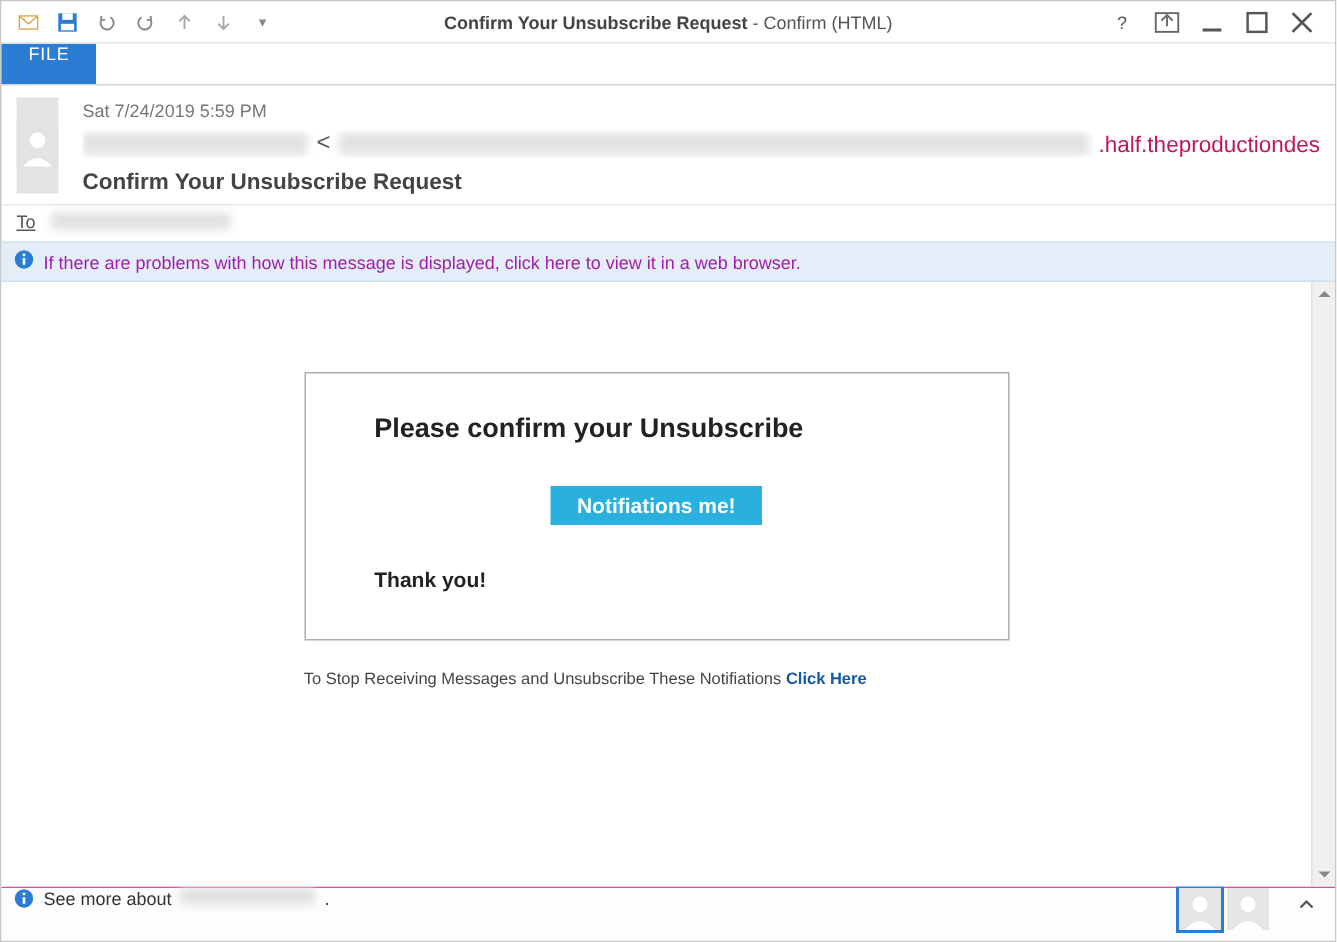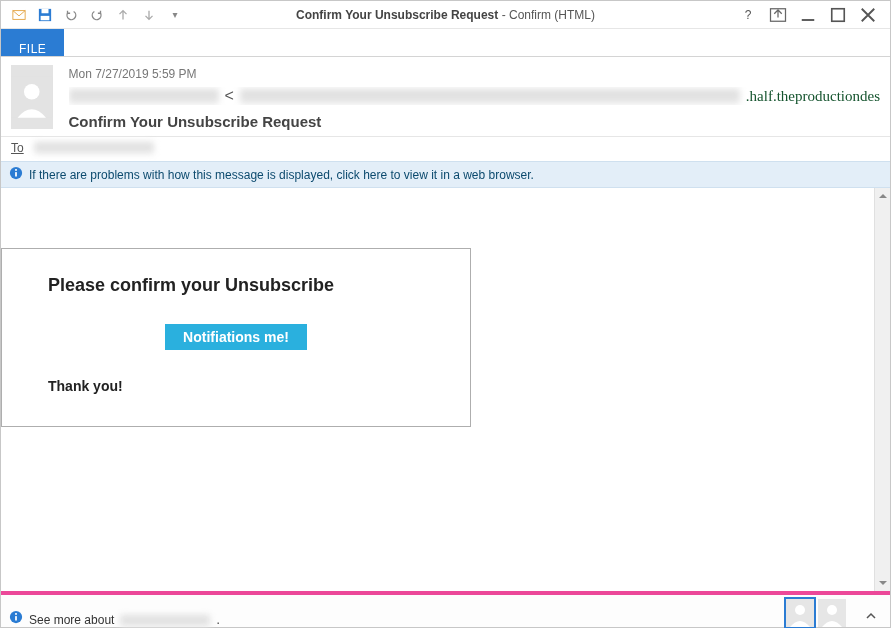--- a/index.html
+++ b/index.html
@@ -50,21 +50,21 @@
   }
   .ribbon-tabs {
     height: 28px;
     display: flex; align-items: stretch;
     border-bottom: 1px solid #d4d4d4;
     background: #fff;
   }
   .tab-file {
     background: #2b7cd3; color: #fff;
     padding: 0 18px;
-    display: flex; align-items: flex-end;
+    display: flex; align-items: flex-start;
     font-size: 12px; letter-spacing: 0.5px;
   }
   .tab {
     padding: 0 16px;
     display: flex; align-items: center;
     color: #444; letter-spacing: 0.5px;
   }
   .header {
     padding: 8px 10px 6px 10px;
     display: flex; gap: 16px;
@@ -82,35 +82,35 @@
     display: flex; align-items: center; gap: 6px;
     white-space: nowrap; overflow: hidden;
   }
   .redact {
     display: inline-block;
     border-radius: 2px;
     filter: blur(3px);
     background: linear-gradient(#ddd,#e8e8e8);
   }
   .hdr-from .angle { color: #555; font-size: 16px; }
-  .hdr-from .domain { color: #14532d; font-size: 15px; font-family: Liberation Serif, serif; }
+  .hdr-from .domain { color: #be185d; font-size: 15px; }
   .hdr-subject { margin-top: 8px; font-weight: 700; color: #444; font-size: 15px; }
   .to-line {
     padding: 4px 10px 6px 10px;
     display: flex; align-items: center; gap: 10px;
     color: #555;
     text-decoration: underline;
   }
   .infobar {
     background: #e3eef8;
     border-top: 1px solid #cfe0ef;
     border-bottom: 1px solid #cfe0ef;
     padding: 4px 8px;
     display: flex; align-items: center; gap: 6px;
-    color: #0c4a6e;
+    color: #a21caf;
   }
   .infobar svg { width: 14px; height: 14px; flex: 0 0 14px; }
   .body-wrap {
     flex: 1;
     display: flex;
     position: relative;
   }
   .body-scroll {
     flex: 1;
     overflow: hidden;
@@ -120,21 +120,21 @@
     width: 16px;
     background: #f0f0f0;
     border-left: 1px solid #e0e0e0;
     display: flex; flex-direction: column; align-items: center;
     justify-content: space-between;
     padding: 2px 0;
   }
   .scrollbar .arrow { width: 12px; height: 12px; color: #666; }
   .email-body {
     padding: 60px 0 20px 0;
-    display: flex; align-items: center;
+    display: flex; flex-direction: column; align-items: center;
     font-family: Arial, sans-serif;
     color: #222;
   }
   .card {
     width: 470px;
     border: 1px solid #aeaeae;
     background: #fff;
     padding: 26px 46px 32px 46px;
   }
   .card h2 {
@@ -153,22 +153,22 @@
   }
   .card .ty { font-weight: 700; font-size: 14px; margin-top: 0; }
   .footer-note {
     width: 470px; margin-top: 20px;
     font-size: 11px; color: #444; text-align: left;
     font-family: Arial, sans-serif;
   }
   .footer-note a { color: #1357a6; font-weight: 700; text-decoration: none; }
   .statusbar {
     height: 36px;
-    border-top: 4px solid #ec4899;
-    display: flex; align-items: flex-end;
+    border-top: 1px solid #ec4899;
+    display: flex; align-items: flex-start;
     padding: 0 8px; gap: 6px;
     background: #fdfdfd;
   }
   .statusbar .info-icon svg { width: 14px; height: 14px; }
   .statusbar .spacer { flex: 1; }
   .people-panel {
     display: flex; gap: 4px; align-items: center;
   }
   .person {
     width: 28px; height: 28px;
@@ -265,21 +265,21 @@
 
   <div class="header">
     <div class="avatar">
       <svg viewBox="0 0 64 64">
           <rect width="64" height="64" fill="#e3e3e3"></rect>
           <circle cx="32" cy="24" r="12" fill="#fff"></circle>
           <path d="M10 64 Q32 38 54 64 Z" fill="#fff"></path>
         </svg>
     </div>
     <div class="hdr-lines">
-      <div class="hdr-date">Mon 7/27/2019 5:59 PM</div>
+      <div class="hdr-date">Sat 7/24/2019 5:59 PM</div>
       <div class="hdr-from">
         <span class="redact redact-md"></span>
         <span class="angle">&lt;</span>
         <span class="redact redact-lg"></span>
         <span class="domain">.half.theproductiondes</span>
       </div>
       <div class="hdr-subject">Confirm Your Unsubscribe Request</div>
     </div>
   </div>
 
@@ -301,20 +301,23 @@
 
   <div class="body-wrap">
     <div class="body-scroll">
       <div class="email-body">
         <div class="card">
           <h2>Please confirm your Unsubscribe</h2>
           <div class="btn-row">
             <a href="#" class="unsub-btn"><span>Notifiations me!</span></a>
           </div>
           <div class="ty">Thank you!</div>
+        </div>
+        <div class="footer-note">
+          <span>To Stop Receiving Messages and Unsubscribe These Notifiations </span><a href="#"><span>Click Here</span></a>
         </div>
       </div>
     </div>
     <div class="scrollbar">
       <div class="arrow">
         <svg viewBox="0 0 12 12">
             <path d="M2 8 L6 4 L10 8 Z" fill="#888"></path>
           </svg>
       </div>
       <div class="arrow">

